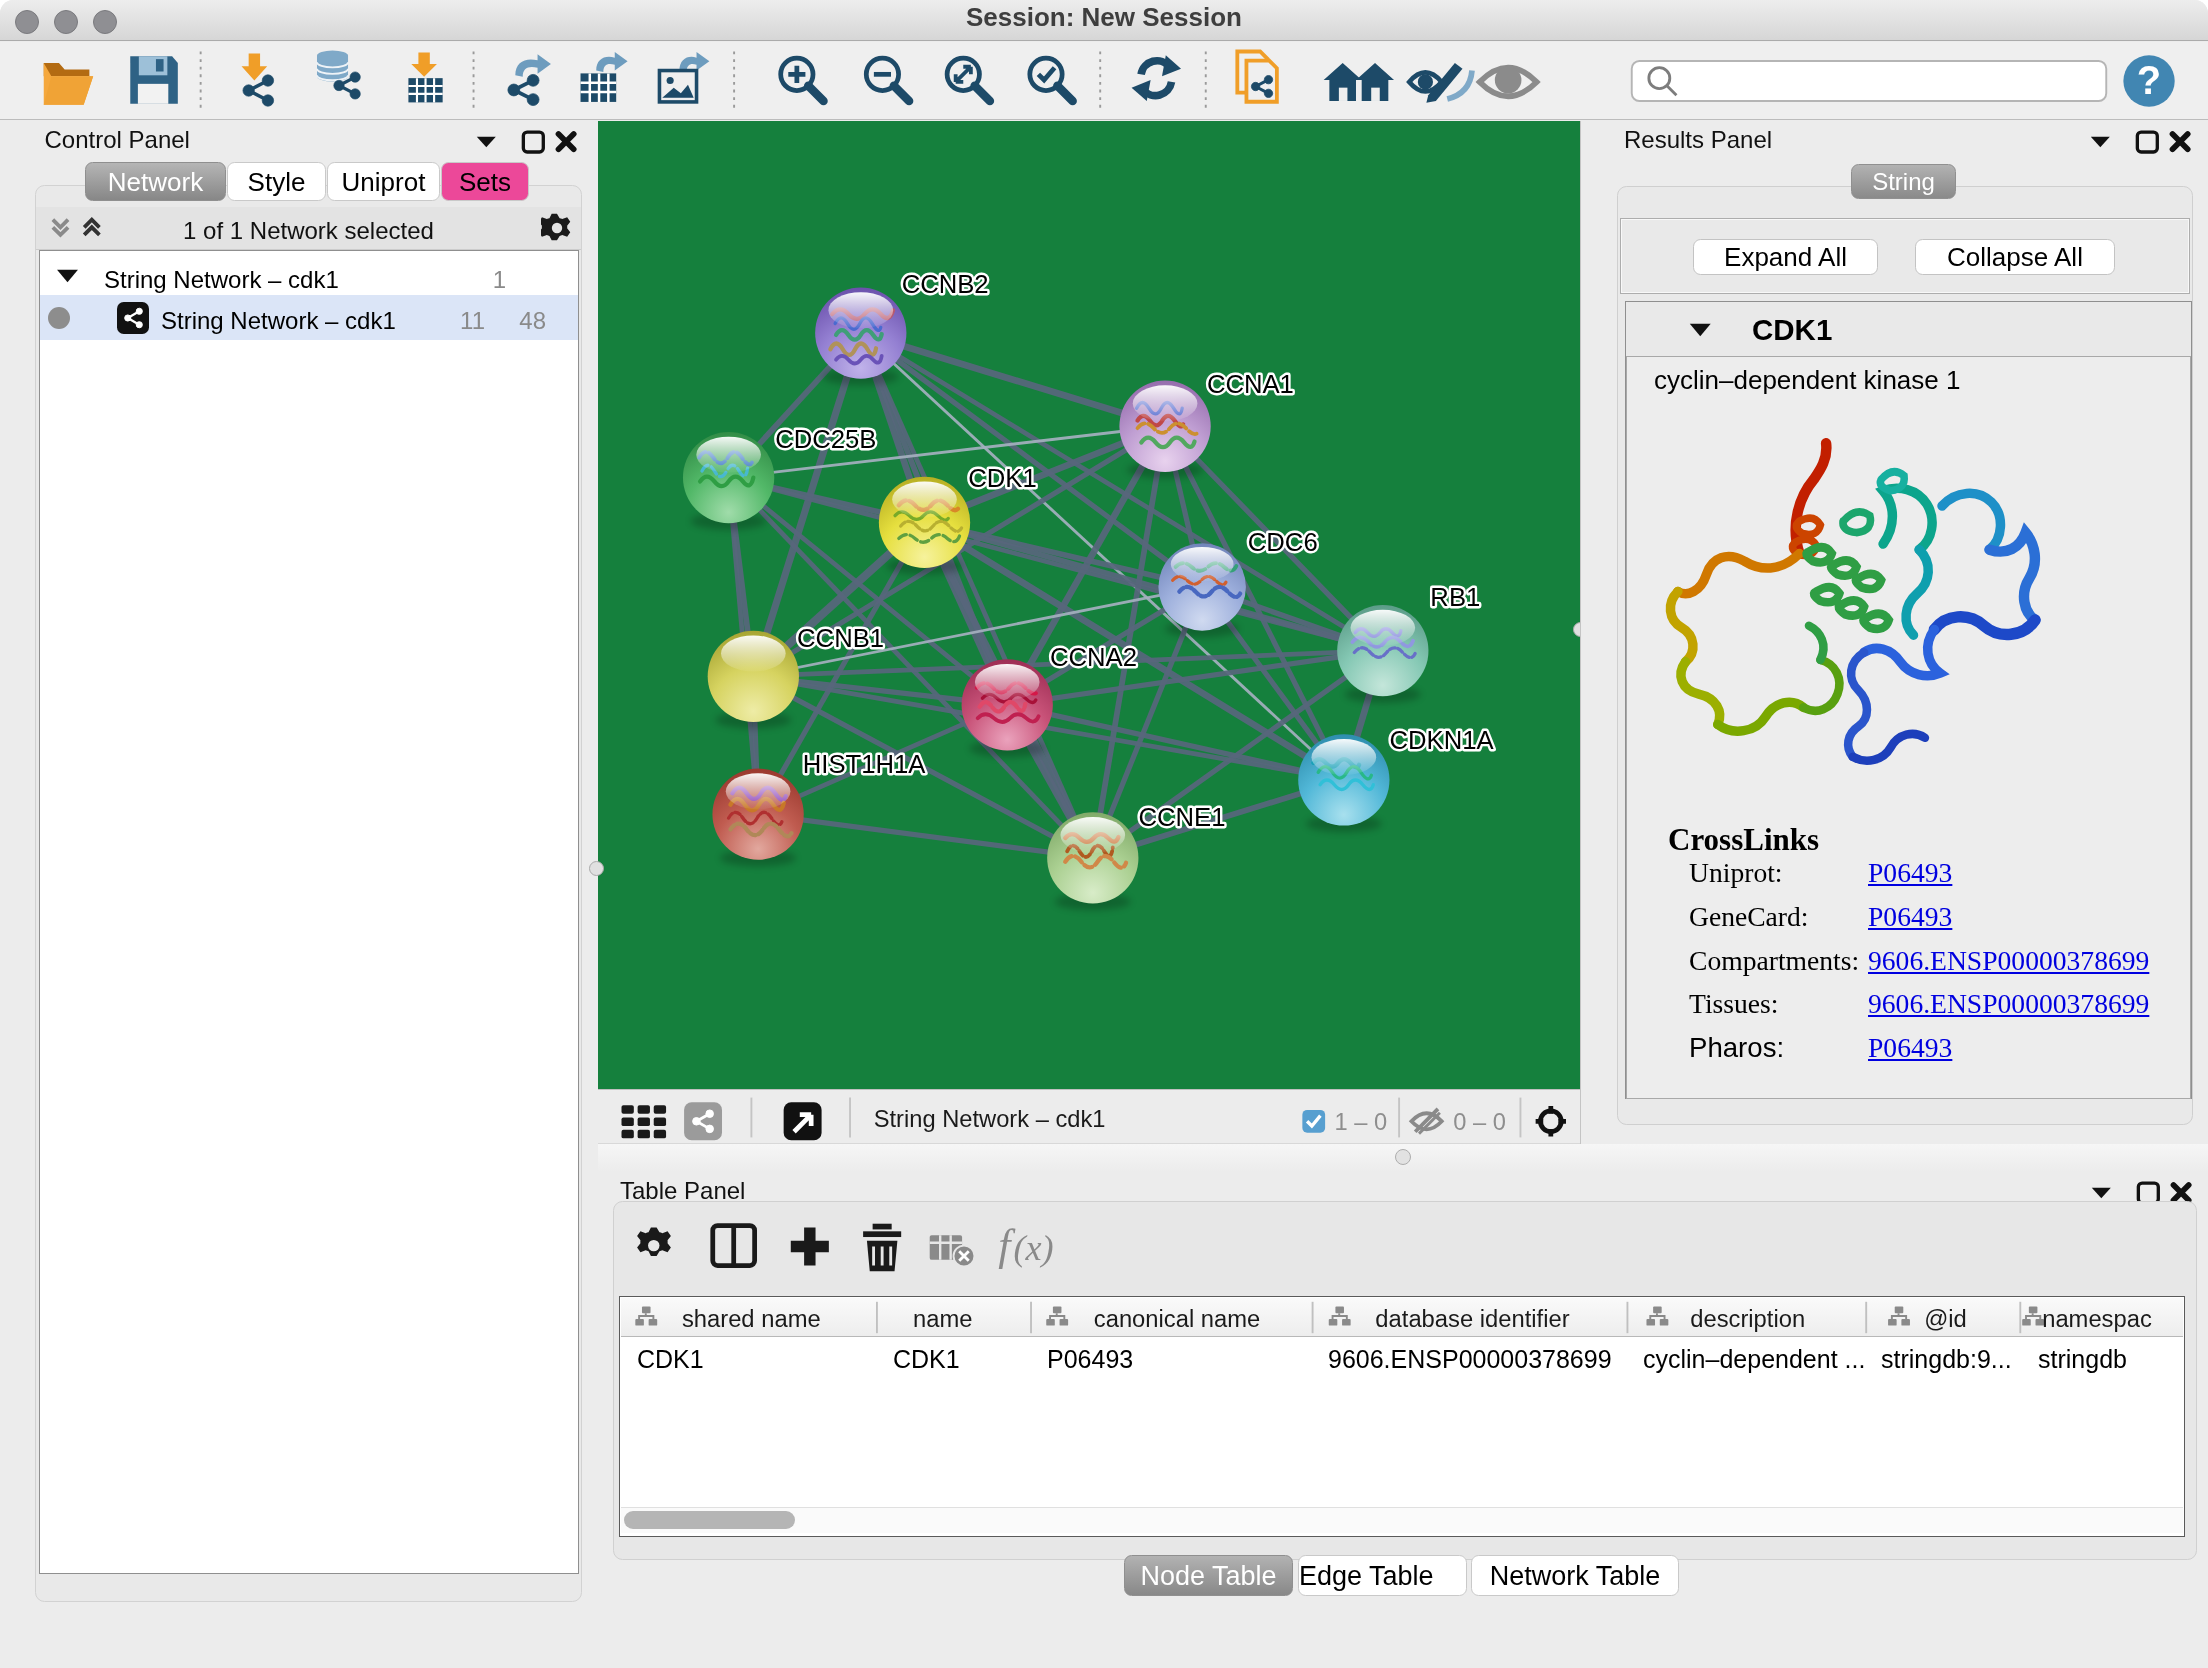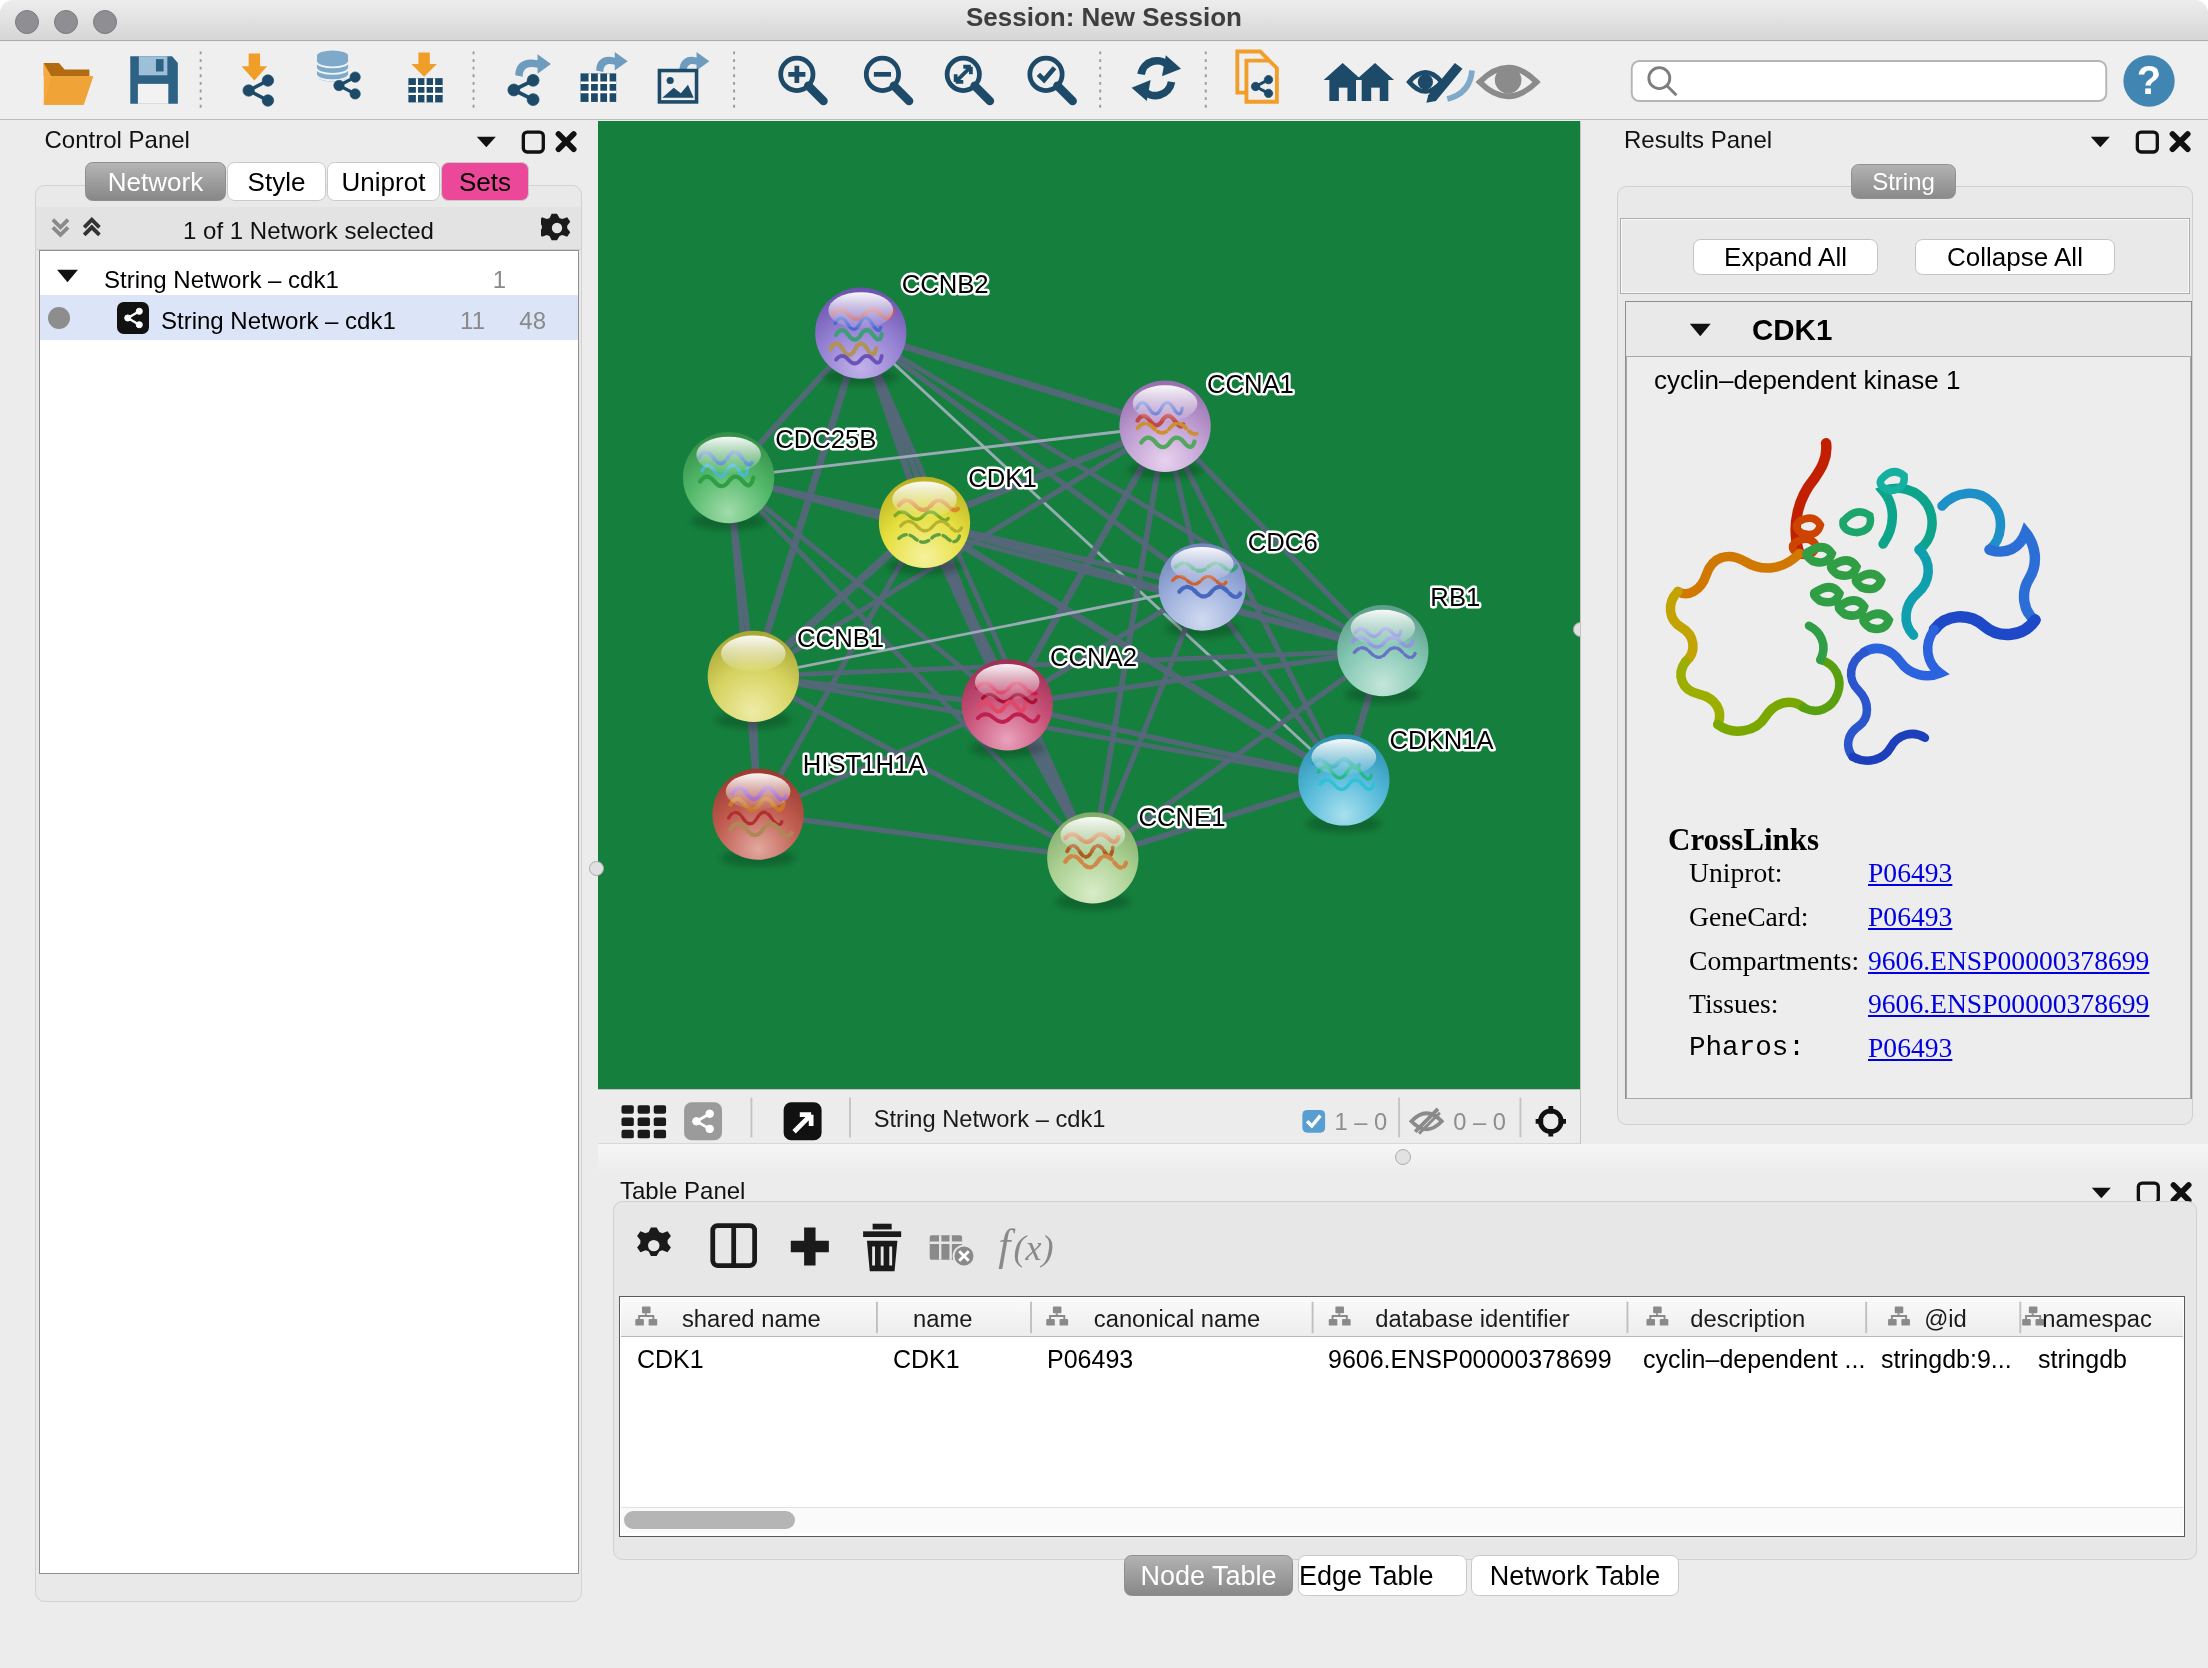--- a/index.html
+++ b/index.html
@@ -555,21 +555,21 @@
 
     <div style="position:absolute;left:87px;top:701px;font-family:'Liberation Serif',serif;font-size:31px;font-weight:bold;color:#000;">CrossLinks</div>
     <div style="position:absolute;left:108px;top:736px;font-family:'Liberation Serif',serif;font-size:27.6px;color:#000;">Uniprot:</div>
     <div style="position:absolute;left:287px;top:736px;font-family:'Liberation Serif',serif;font-size:27.6px;color:#0000e0;text-decoration:underline;">P06493</div>
     <div style="position:absolute;left:108px;top:780px;font-family:'Liberation Serif',serif;font-size:27.6px;color:#000;">GeneCard:</div>
     <div style="position:absolute;left:287px;top:780px;font-family:'Liberation Serif',serif;font-size:27.6px;color:#0000e0;text-decoration:underline;">P06493</div>
     <div style="position:absolute;left:108px;top:824px;font-family:'Liberation Serif',serif;font-size:27.6px;color:#000;">Compartments:</div>
     <div style="position:absolute;left:287px;top:824px;font-family:'Liberation Serif',serif;font-size:27.6px;color:#0000e0;text-decoration:underline;">9606.ENSP00000378699</div>
     <div style="position:absolute;left:108px;top:867px;font-family:'Liberation Serif',serif;font-size:27.6px;color:#000000;">Tissues:</div>
     <div style="position:absolute;left:287px;top:867px;font-family:'Liberation Serif',serif;font-size:27.6px;color:#0000e0;text-decoration:underline;">9606.ENSP00000378699</div>
-    <div style="position:absolute;left:108px;top:911px;font-family:Liberation Mono, monospace;font-size:27.6px;color:#000;">Pharos:</div>
+    <div style="position:absolute;left:108px;top:911px;font-family:Liberation Sans, sans-serif;font-size:27.6px;color:#000;">Pharos:</div>
     <div style="position:absolute;left:287px;top:911px;font-family:'Liberation Serif',serif;font-size:27.6px;color:#0000e0;text-decoration:underline;">P06493</div>
   </div>
 
   <div id="splitter">
       <div style="position:absolute;left:797px;top:4.8px;width:16px;height:16px;border-radius:50%;background:#e2e2e2;border:1px solid #adadad;"></div>
     </div>
   <div id="tablepanel">
     <div style="position:absolute;left:22px;top:4.8px;font-size:24px;color:#111;">Table Panel</div>
     <svg style="position:absolute;left:1490px;top:7.6px;" width="114" height="27" viewBox="0 0 120 28">
       <path d="M4 8 L24 8 L14 19 Z" fill="#111"></path>

